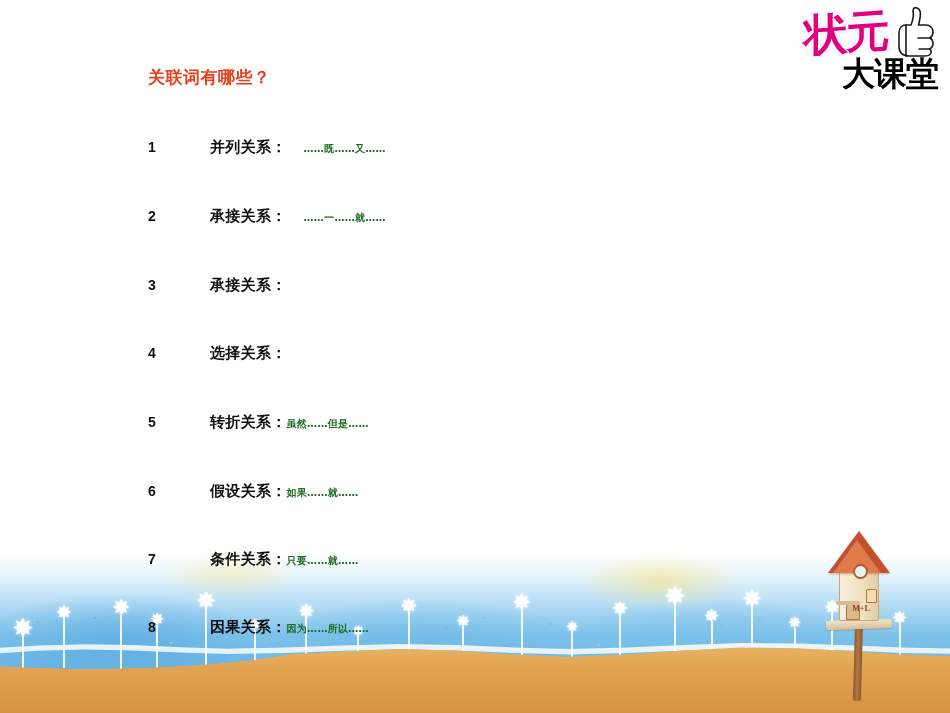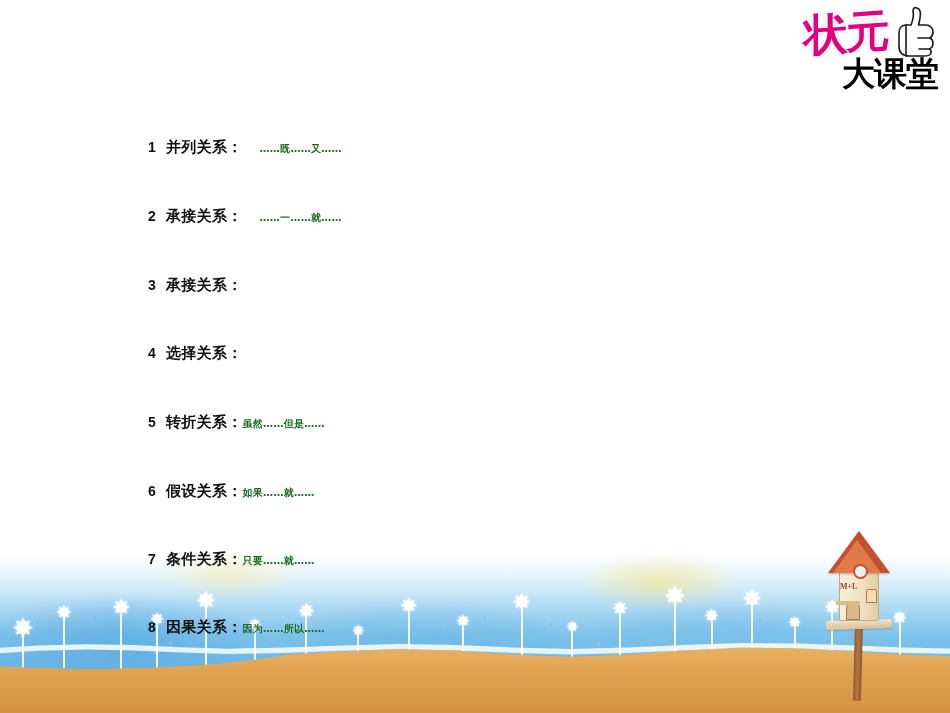--- a/index.html
+++ b/index.html
@@ -166,27 +166,28 @@
   .bh-hole {
     position: absolute;
     left: 33px; bottom: 122px;
     width: 11px; height: 11px;
     border-radius: 50%;
     background: #e8f0f4;
     border: 2px solid #b8562f;
   }
   .bh-sign {
     position: absolute;
-    left: 20px; bottom: 110px;
+    left: 20px; bottom: 88px;
     width: 26px;
-    text-align: left;
+    text-align: center;
     font-size: 8px;
     font-weight: bold;
     color: #8a4a2a;
     font-family: "Liberation Serif", serif;
+    padding-left: 8px;
   }
   .bh-win {
     position: absolute;
     left: 46px; bottom: 98px;
     width: 9px; height: 12px;
     background: #f2dcb4;
     border: 1.5px solid #b8763f;
     border-radius: 2px 2px 0 0;
   }
   .bh-door {
@@ -277,20 +278,21 @@
     font-size: 14px;
     font-weight: bold;
     color: #111111;
     font-family: "Liberation Sans", sans-serif;
   }
   .row-label {
     font-size: 15px;
     font-weight: bold;
     color: #111111;
     letter-spacing: .3px;
+    margin-left: 44px;
   }
   .row-expr {
     font-size: 10px;
     font-weight: bold;
     color: #1d6b20;
     letter-spacing: .3px;
   }
   .gap-wide { display: inline-block; width: 17px; }
   .gap-none { display: inline-block; width: 0px; }
 </style>
@@ -404,20 +406,21 @@
         <g fill="#ffffff" stroke="#1a1a1a" stroke-width="1.6" stroke-linejoin="round" stroke-linecap="round">
           <path d="M17 50 C10 50 7 46 7 40 L7 27 C7 22 10 19 14 19 L19 19 C21 14 22 9 21 5 C21 2 23 1 25 2 C28 3 29 7 28 12 C27.5 15 27 17.5 26.5 19 L34 19 C38 19 41 22 41 26 C41 29 39.5 31 38 32 C40 33 41 35 41 37.5 C41 40 39.5 42 37.5 43 C39 44 39.5 46 38.5 48 C37.5 50 35 50 32 50 Z"></path>
           <path d="M14 19 L14 50"></path>
           <path d="M26 32 L38 32"></path>
           <path d="M27 43 L37.5 43"></path>
         </g>
       </svg>
     </div>
   </div>
 
+  <div class="title">关联词有哪些？</div>
 
   <div class="rows">
 
     <div class="row" style="top:138px;">
       <span class="row-num">1</span>
       <span class="row-label">并列关系：</span>
       <span class="gap-wide"></span>
       <span class="row-expr">……既……又……</span>
     </div>
 

